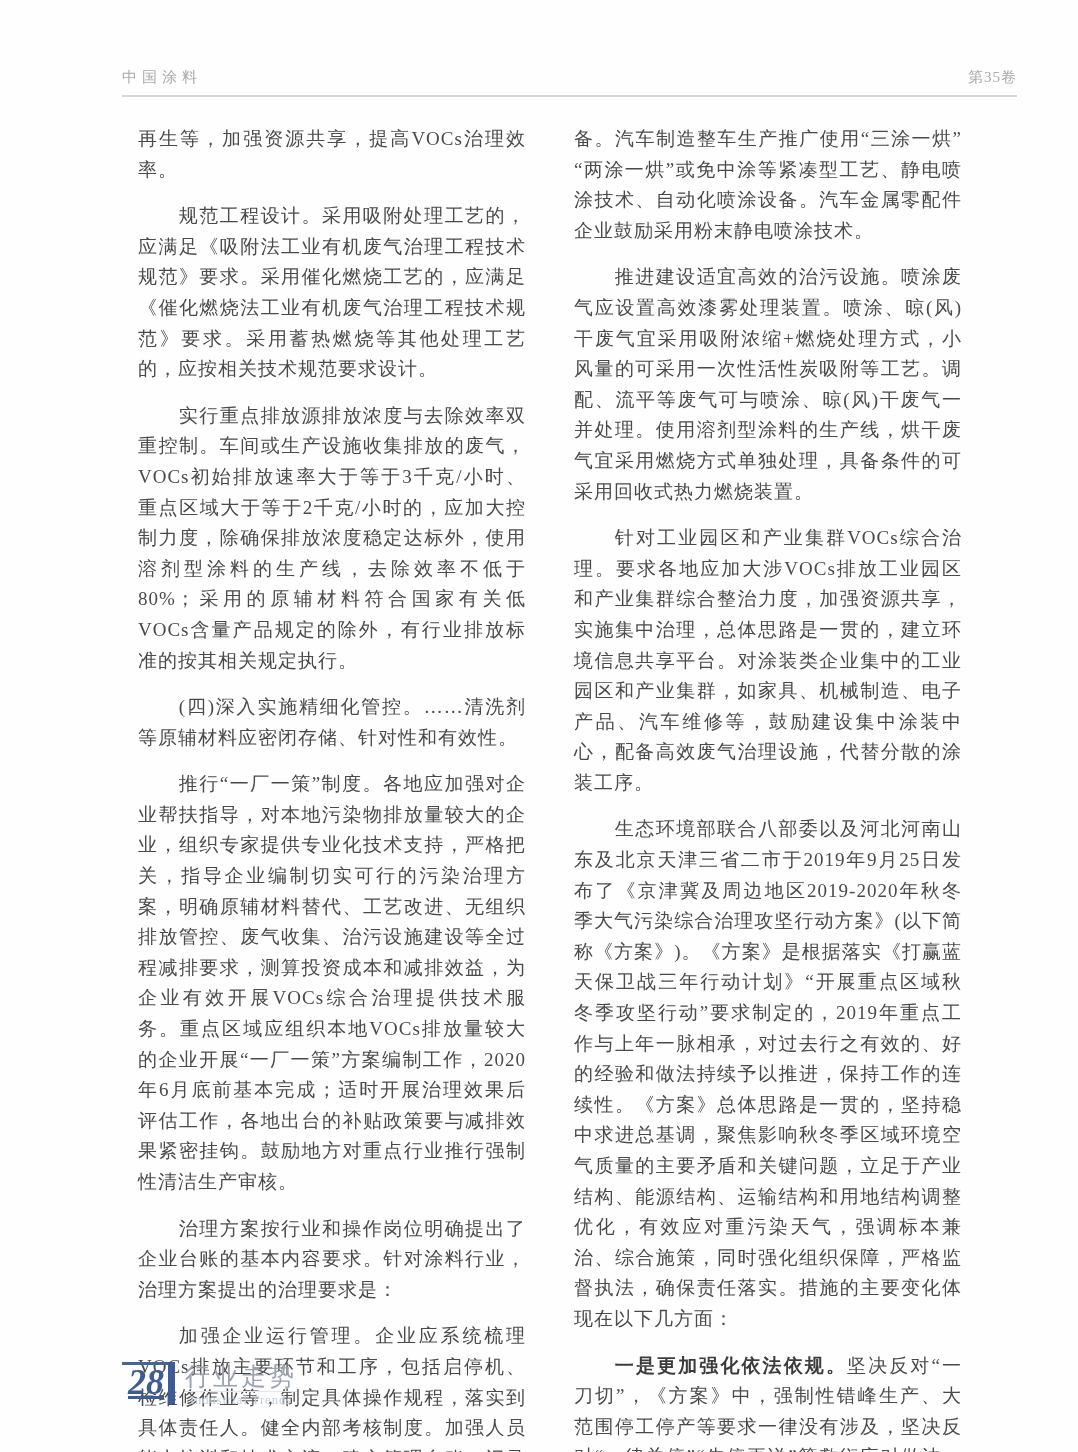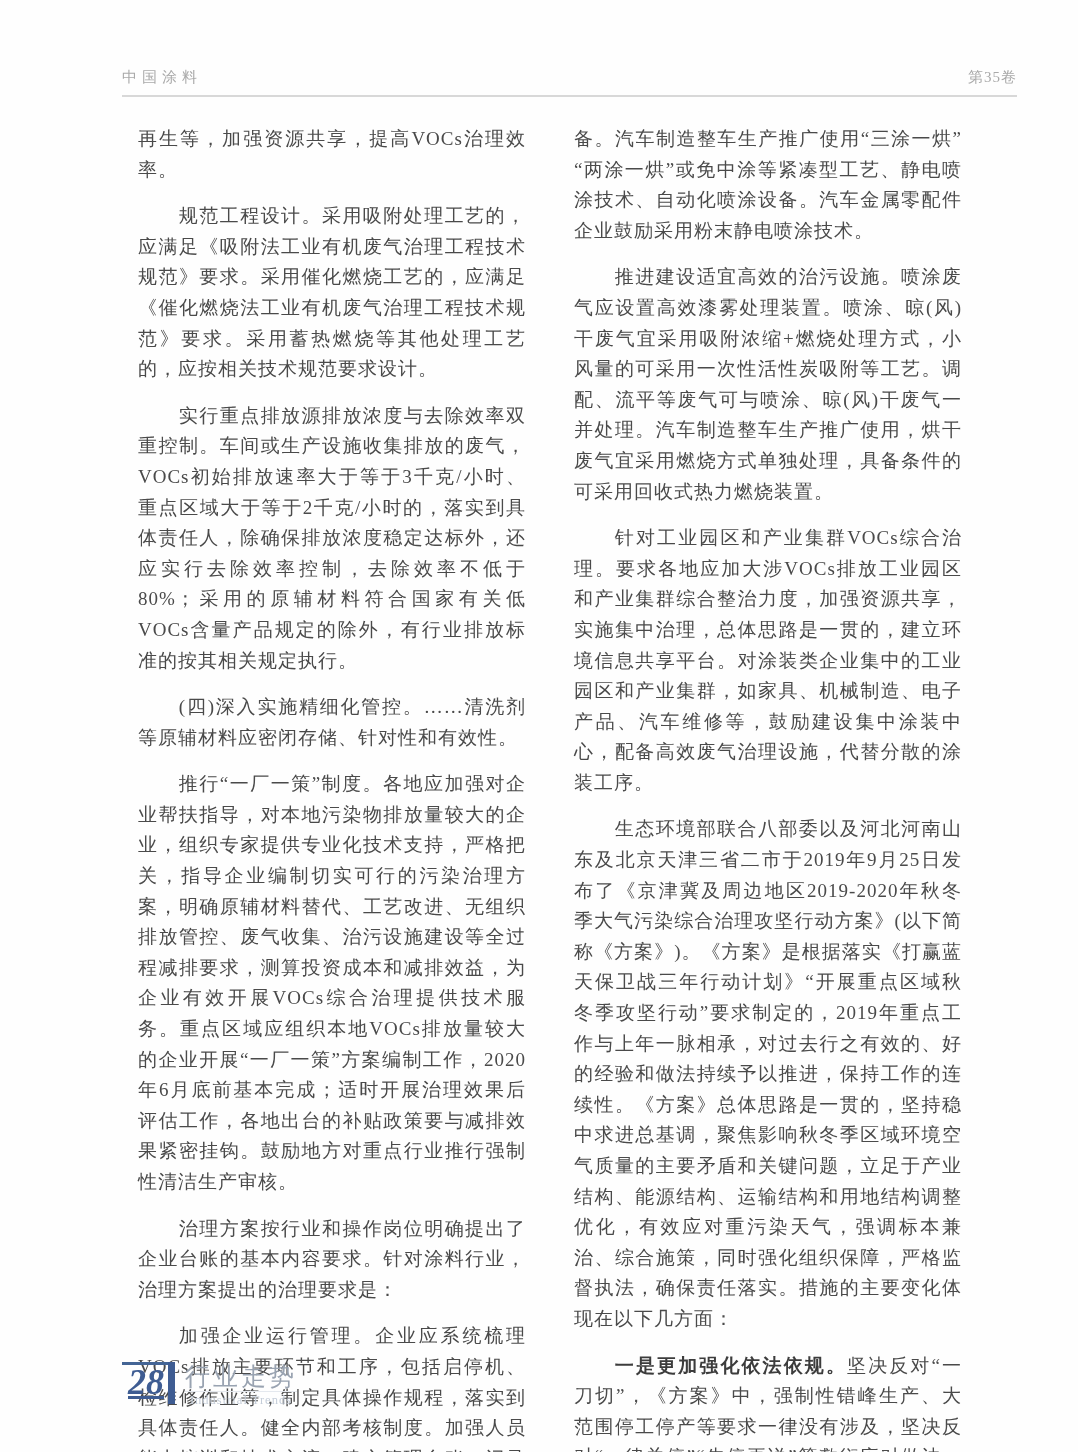--- a/index.html
+++ b/index.html
@@ -77,30 +77,30 @@
 
   <div class="header">
     <span class="journal">中国涂料</span>
     <span class="volume">第35卷</span>
   </div>
 
   <div class="content">
     <div class="col">
         <p class="para">再生等，加强资源共享，提高VOCs治理效率。</p>
         <p class="para indent">规范工程设计。采用吸附处理工艺的，应满足《吸附法工业有机废气治理工程技术规范》要求。采用催化燃烧工艺的，应满足《催化燃烧法工业有机废气治理工程技术规范》要求。采用蓄热燃烧等其他处理工艺的，应按相关技术规范要求设计。</p>
-        <p class="para indent">实行重点排放源排放浓度与去除效率双重控制。车间或生产设施收集排放的废气，VOCs初始排放速率大于等于3千克/小时、重点区域大于等于2千克/小时的，落实到具体责任人，除确保排放浓度稳定达标外，还应实行去除效率控制，去除效率不低于80%；采用的原辅材料符合国家有关低VOCs含量产品规定的除外，有行业排放标准的按其相关规定执行。</p>
+        <p class="para indent">实行重点排放源排放浓度与去除效率双重控制。车间或生产设施收集排放的废气，VOCs初始排放速率大于等于3千克/小时、重点区域大于等于2千克/小时的，应加大控制力度，除确保排放浓度稳定达标外，使用溶剂型涂料的生产线，去除效率不低于80%；采用的原辅材料符合国家有关低VOCs含量产品规定的除外，有行业排放标准的按其相关规定执行。</p>
         <p class="para indent">(四)深入实施精细化管控。……清洗剂等原辅材料应密闭存储、针对性和有效性。</p>
         <p class="para indent">推行“一厂一策”制度。各地应加强对企业帮扶指导，对本地污染物排放量较大的企业，组织专家提供专业化技术支持，严格把关，指导企业编制切实可行的污染治理方案，明确原辅材料替代、工艺改进、无组织排放管控、废气收集、治污设施建设等全过程减排要求，测算投资成本和减排效益，为企业有效开展VOCs综合治理提供技术服务。重点区域应组织本地VOCs排放量较大的企业开展“一厂一策”方案编制工作，2020年6月底前基本完成；适时开展治理效果后评估工作，各地出台的补贴政策要与减排效果紧密挂钩。鼓励地方对重点行业推行强制性清洁生产审核。</p>
         <p class="para indent">治理方案按行业和操作岗位明确提出了企业台账的基本内容要求。针对涂料行业，治理方案提出的治理要求是：</p>
         <p class="para indent">加强企业运行管理。企业应系统梳理VOCs排放主要环节和工序，包括启停机、检维修作业等，制定具体操作规程，落实到具体责任人。健全内部考核制度。加强人员能力培训和技术交流。建立管理台账，记录企业生产和治污设施运行的关键参数，在线监控参数要确保能够实时调取，相关台账记录至少保存三年。</p>
         <p class="para indent">积极推广使用低VOCs含量或低反应活性的原辅材料，加快工艺改进和产品升级。针对工业涂装VOCs综合治理。加大汽车、家具、集装箱、电子产品、工程机械等行业VOCs治理力度，重点区域应结合本地产业特征，加快实施其他行业涂装VOCs综合治理。</p>
       </div>
     <div class="col">
         <p class="para">备。汽车制造整车生产推广使用“三涂一烘”“两涂一烘”或免中涂等紧凑型工艺、静电喷涂技术、自动化喷涂设备。汽车金属零配件企业鼓励采用粉末静电喷涂技术。</p>
-        <p class="para indent">推进建设适宜高效的治污设施。喷涂废气应设置高效漆雾处理装置。喷涂、晾(风)干废气宜采用吸附浓缩+燃烧处理方式，小风量的可采用一次性活性炭吸附等工艺。调配、流平等废气可与喷涂、晾(风)干废气一并处理。汽车制造整车生产推广使用，烘干废气宜采用燃烧方式单独处理，具备条件的可采用回收式热力燃烧装置。</p>
+        <p class="para indent">推进建设适宜高效的治污设施。喷涂废气应设置高效漆雾处理装置。喷涂、晾(风)干废气宜采用吸附浓缩+燃烧处理方式，小风量的可采用一次性活性炭吸附等工艺。调配、流平等废气可与喷涂、晾(风)干废气一并处理。使用溶剂型涂料的生产线，烘干废气宜采用燃烧方式单独处理，具备条件的可采用回收式热力燃烧装置。</p>
         <p class="para indent">针对工业园区和产业集群VOCs综合治理。要求各地应加大涉VOCs排放工业园区和产业集群综合整治力度，加强资源共享，实施集中治理，总体思路是一贯的，建立环境信息共享平台。对涂装类企业集中的工业园区和产业集群，如家具、机械制造、电子产品、汽车维修等，鼓励建设集中涂装中心，配备高效废气治理设施，代替分散的涂装工序。</p>
         <p class="para indent">生态环境部联合八部委以及河北河南山东及北京天津三省二市于2019年9月25日发布了《京津冀及周边地区2019-2020年秋冬季大气污染综合治理攻坚行动方案》(以下简称《方案》)。《方案》是根据落实《打赢蓝天保卫战三年行动计划》“开展重点区域秋冬季攻坚行动”要求制定的，2019年重点工作与上年一脉相承，对过去行之有效的、好的经验和做法持续予以推进，保持工作的连续性。《方案》总体思路是一贯的，坚持稳中求进总基调，聚焦影响秋冬季区域环境空气质量的主要矛盾和关键问题，立足于产业结构、能源结构、运输结构和用地结构调整优化，有效应对重污染天气，强调标本兼治、综合施策，同时强化组织保障，严格监督执法，确保责任落实。措施的主要变化体现在以下几方面：</p>
         <p class="para indent"><b>一是更加强化依法依规。</b>坚决反对“一刀切”，《方案》中，强制性错峰生产、大范围停工停产等要求一律没有涉及，坚决反对“一律关停”“先停再说”等敷衍应对做法，严格依法依规，做好秋冬季大气污染防治各项工作。</p>
       </div>
   </div>
 
   <div class="footer">
     <div class="pn-left">
       <div class="pn-line"></div>
       <div class="pn-num">28</div>

